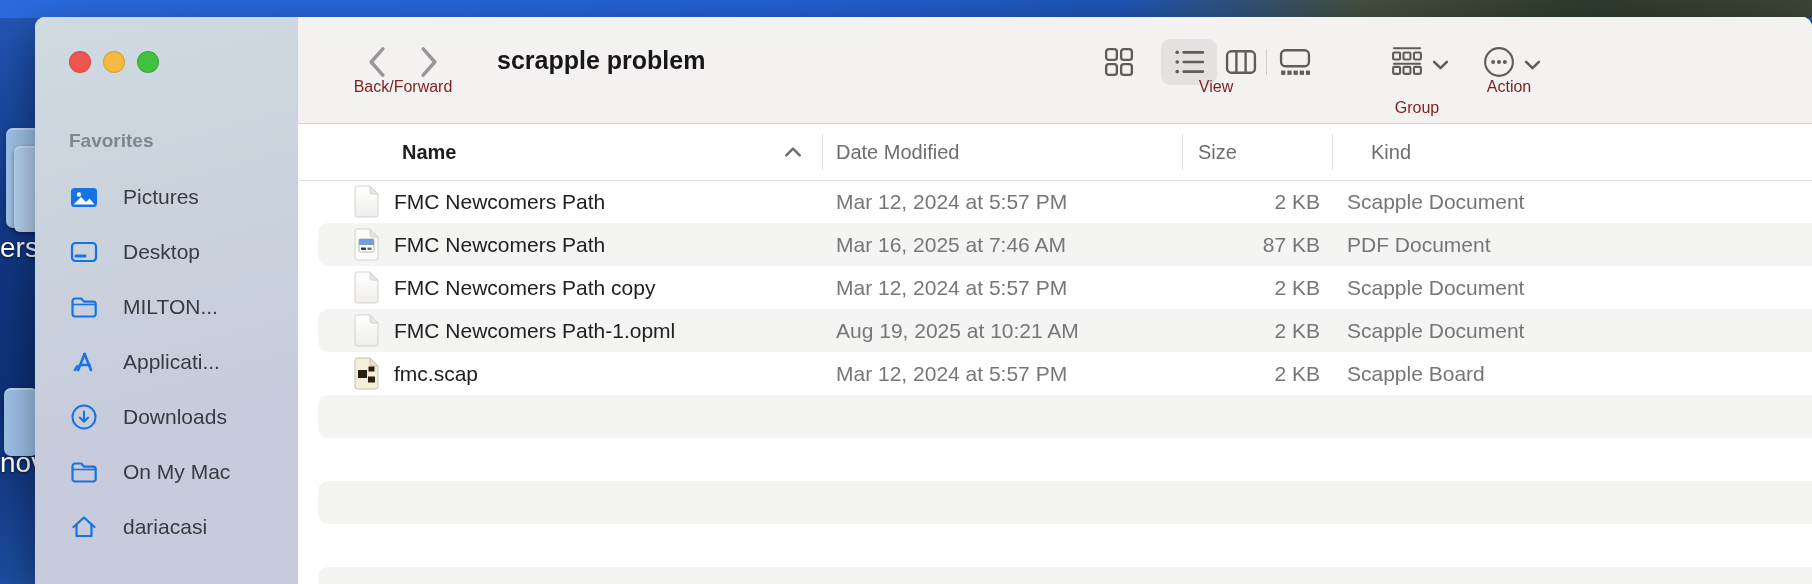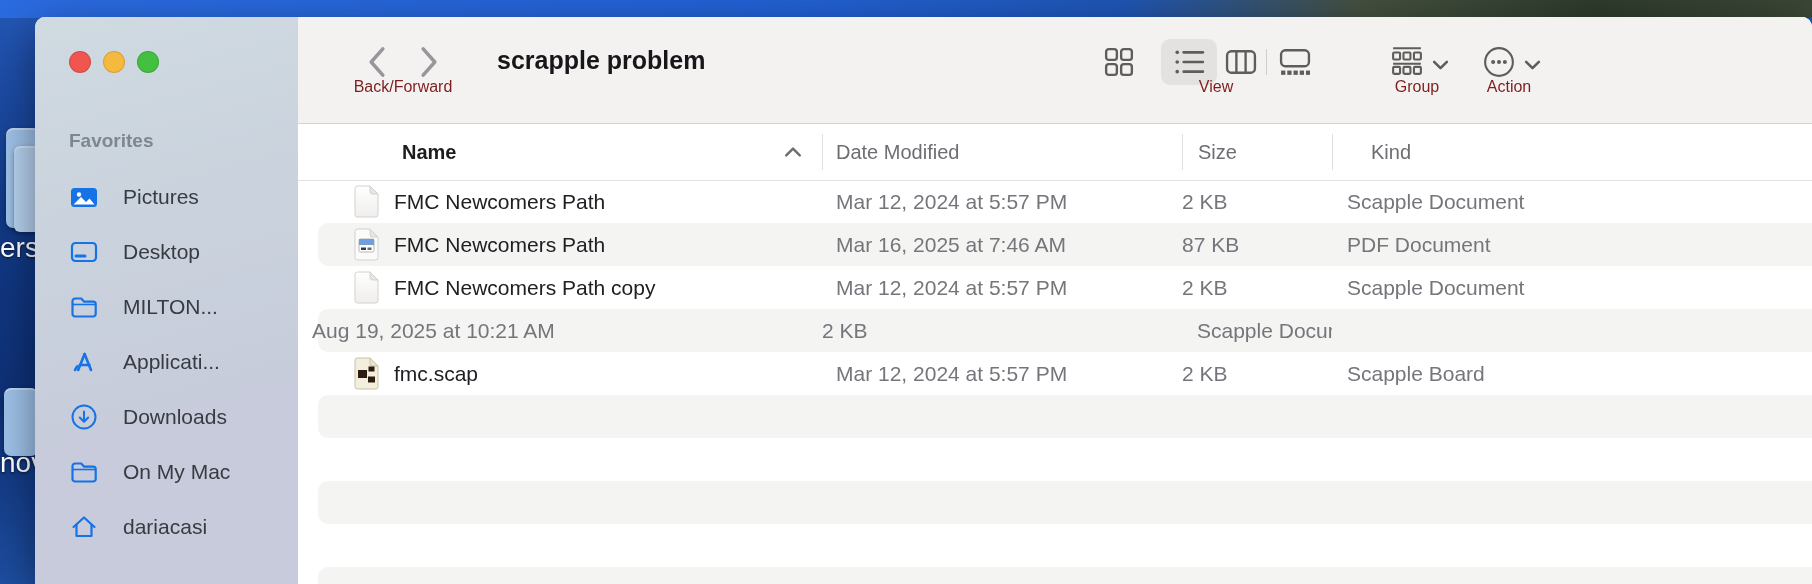--- a/index.html
+++ b/index.html
@@ -52,21 +52,21 @@
   .tb-ico{position:absolute;top:30px;width:30px;height:30px;color:#5e5d5a;}
   .ico-grid{left:806px;}
   .ico-list{left:876px;}
   .ico-cols{left:928px;}
   .ico-gallery{left:982px;}
   .view-sep{position:absolute;left:968px;top:32px;width:1px;height:26px;background:#cfcecd;}
   .view-label{left:883px;width:70px;}
   .ico-group{position:absolute;left:1093px;top:29px;width:32px;height:32px;color:#5e5d5a;}
   .chev-down{position:absolute;top:40px;width:17px;height:12px;color:#5e5d5a;}
   .group-chev{left:1134px;}
-  .group-label{left:1069px;width:100px;}
+  .group-label{left:1069px;width:100px;margin-top:21px;}
   .ico-action{position:absolute;left:1185px;top:29px;width:32px;height:32px;color:#5e5d5a;}
   .action-chev{left:1226px;}
   .action-label{left:1161px;width:100px;}
   
   .list-header{position:absolute;left:0;top:107px;width:1514px;height:56px;background:#fff;border-bottom:1px solid #e2e2e1;}
   .col-h{position:absolute;top:0;height:56px;display:flex;align-items:center;font-size:20px;color:#6e6d72;white-space:nowrap;}
   .col-h.h-name{left:104px;font-weight:bold;color:#1d1d1f;}
   .col-h.h-date{left:538px;}
   .col-h.h-size{left:900px;}
   .col-h.h-kind{left:1073px;}
@@ -76,21 +76,21 @@
   
   .rows{position:absolute;left:0;top:163px;width:1514px;}
   .row{position:relative;height:43px;display:grid;grid-template-columns:524px 360px 150px auto;align-items:center;}
   .row.alt::before{content:"";position:absolute;left:20px;right:0;top:0;bottom:0;background:#f4f4f3;border-radius:10px 0 0 10px;}
   .cell{position:relative;z-index:1;font-size:21px;color:#76757b;white-space:nowrap;overflow:hidden;}
   .c-name{display:flex;align-items:center;padding-left:55px;color:#202024;}
   .file-ico{width:27px;height:33px;flex:0 0 27px;display:inline-flex;}
   .file-ico svg{display:block;}
   .file-name{margin-left:14px;}
   .c-date{padding-left:14px;}
-  .c-size{text-align:left;padding-right:12px;}
+  .c-size{text-align:right;padding-right:12px;}
   .c-kind{padding-left:15px;}
   svg{overflow:visible;}
 </style>
 </head>
 <body>
 
 <div class="desktop">
   <div class="desk-folder f1"></div>
   <div class="desk-folder f1b"></div>
   <div class="desk-label l1">ers</div>
@@ -352,20 +352,35 @@
               </svg>
             </span>
       <span class="file-name">FMC Newcomers Path copy</span>
     </div>
     <div class="cell c-date">Mar 12, 2024 at 5:57 PM</div>
     <div class="cell c-size">2 KB</div>
     <div class="cell c-kind">Scapple Document</div>
   </div>
 
   <div class="row alt">
+    <div class="cell c-name">
+      <span class="file-ico">
+              <svg viewBox="0 0 27 33" width="27" height="33">
+                <defs>
+                  <linearGradient id="gd" x1="0" y1="0" x2="0" y2="1">
+                    <stop offset="0" stop-color="#ffffff"></stop>
+                    <stop offset="1" stop-color="#efeeec"></stop>
+                  </linearGradient>
+                </defs>
+                <path d="M2 3.5 a2.5 2.5 0 0 1 2.5-2.5 H17 l8 8 v20.5 a2.5 2.5 0 0 1 -2.5 2.5 H4.5 a2.5 2.5 0 0 1 -2.5-2.5 Z" fill="url(#gd)" stroke="#d2d1cf"></path>
+                <path d="M17 1 v5.5 a2.5 2.5 0 0 0 2.5 2.5 H25 Z" fill="#e7e6e4" stroke="#d2d1cf" stroke-linejoin="round"></path>
+              </svg>
+            </span>
+      <span class="file-name">FMC Newcomers Path-1.opml</span>
+    </div>
     <div class="cell c-date">Aug 19, 2025 at 10:21 AM</div>
     <div class="cell c-size">2 KB</div>
     <div class="cell c-kind">Scapple Document</div>
   </div>
 
   <div class="row">
     <div class="cell c-name">
       <span class="file-ico">
               <svg viewBox="0 0 27 33" width="27" height="33">
                 <path d="M2 3.5 a2.5 2.5 0 0 1 2.5-2.5 H17 l8 8 v20.5 a2.5 2.5 0 0 1 -2.5 2.5 H4.5 a2.5 2.5 0 0 1 -2.5-2.5 Z" fill="#f4efdd" stroke="#c8c1a9"></path>

